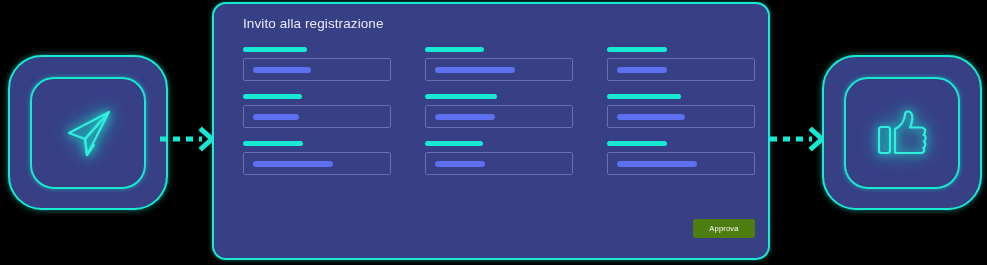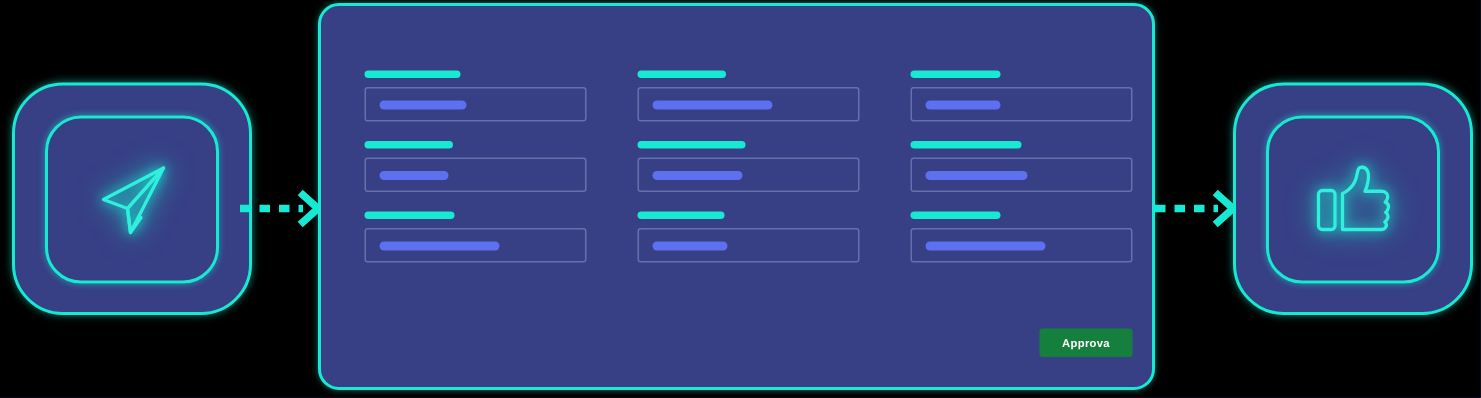--- a/index.html
+++ b/index.html
@@ -142,27 +142,27 @@
     background: #5d70ef;
   }
 
   
   #approve-button {
     position: absolute;
     left: 479px;
     top: 215px;
     width: 62px;
     height: 19px;
-    background: #15803d;
+    background: #4d7c0f;
     border: none;
     border-radius: 2px;
     color: #ffffff;
     font-family: "Liberation Sans", sans-serif;
     font-size: 7.5px;
-    font-weight: bold;
+    font-weight: normal;
     letter-spacing: 0.2px;
     cursor: pointer;
     padding: 0;
   }
 </style>
 </head>
 <body>
 
 <div id="stage">
 
@@ -178,20 +178,21 @@
 
   <div id="arrow-left" class="arrow">
     <svg width="62" height="26" viewBox="0 0 62 26">
       <line class="dash" x1="2" y1="13" x2="44" y2="13"></line>
       <polyline class="head" points="44,4 54,13 44,22"></polyline>
     </svg>
   </div>
 
   <div id="card">
 
+    <div id="card-title">Invito alla registrazione</div>
 
     <div id="field-grid">
 
       <div class="field-group">
         <div class="field-label" style="width:64px"></div>
         <div class="field-box">
           <div class="field-value" style="width:58px"></div>
         </div>
       </div>
 

